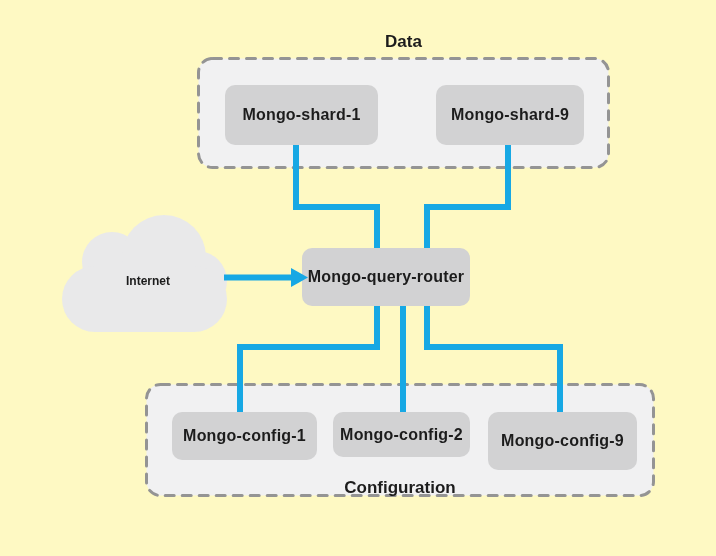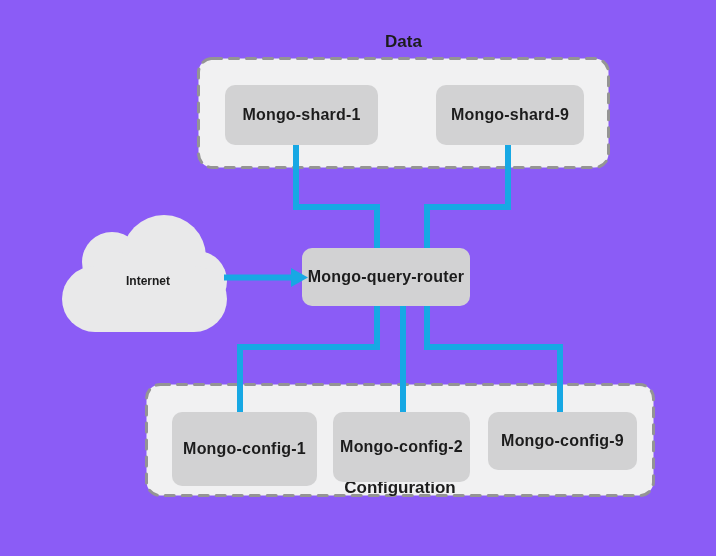--- a/index.html
+++ b/index.html
@@ -5,21 +5,21 @@
   html, body {
     margin: 0;
     padding: 0;
     background: #ffffff;
     font-family: "Liberation Sans", "DejaVu Sans", sans-serif;
   }
   .stage {
     position: relative;
     width: 716px;
     height: 556px;
-    background: #8b5cf6;
+    background: #fef9c3;
     overflow: hidden;
   }
   .layer {
     position: absolute;
     left: 0;
     top: 0;
     pointer-events: none;
   }
   .group-rect {
     fill: #F1F1F2;
@@ -64,22 +64,22 @@
     width: 124px;
     text-align: center;
     font-size: 12px;
     font-weight: 600;
     color: #1C1C1C;
     z-index: 2;
   }
   #node-shard1  { left: 225px; top: 85px;  width: 153px; height: 60px; }
   #node-shard2  { left: 436px; top: 85px;  width: 148px; height: 60px; }
   #node-router  { left: 302px; top: 248px; width: 168px; height: 58px; }
-  #node-config1 { left: 172px; top: 412px; width: 145px; height: 74px; }
-  #node-config2 { left: 333px; top: 412px; width: 137px; height: 70px; }
+  #node-config1 { left: 172px; top: 412px; width: 145px; height: 48px; }
+  #node-config2 { left: 333px; top: 412px; width: 137px; height: 45px; }
   #node-config3 { left: 488px; top: 412px; width: 149px; height: 58px; }
   #label-data   { left: 197px; top: 32px;  width: 413px; }
   #label-config { left: 145px; top: 478px; width: 510px; }
 </style>
 </head>
 <body>
 
 <div class="stage">
 
   <svg class="layer" width="716" height="556" style="z-index:1">

